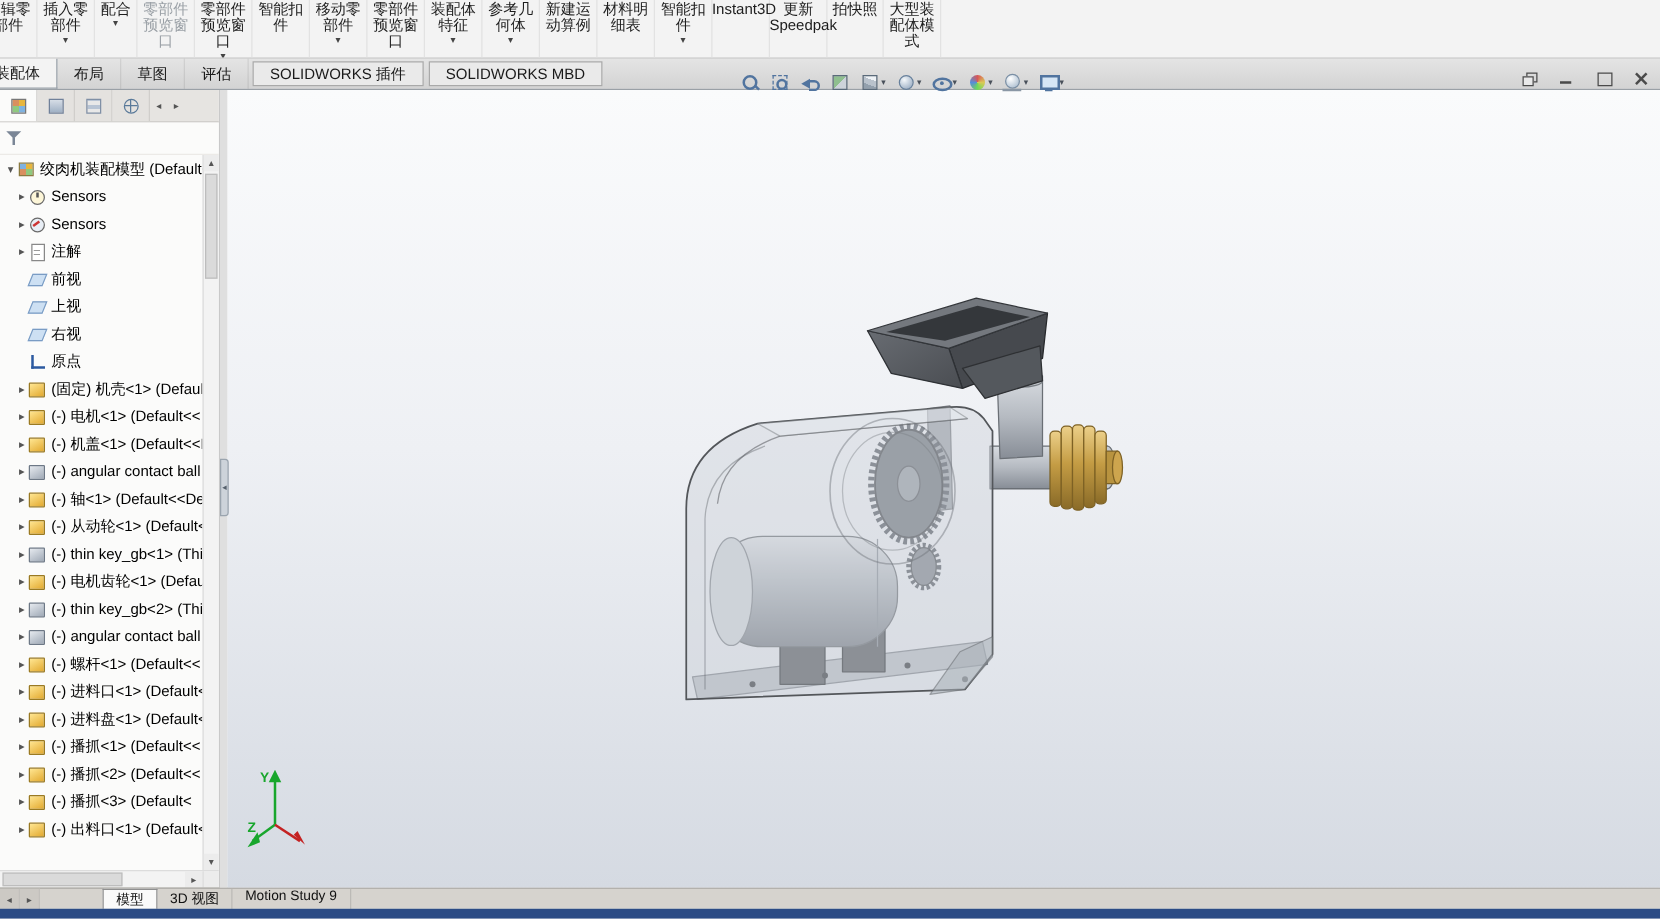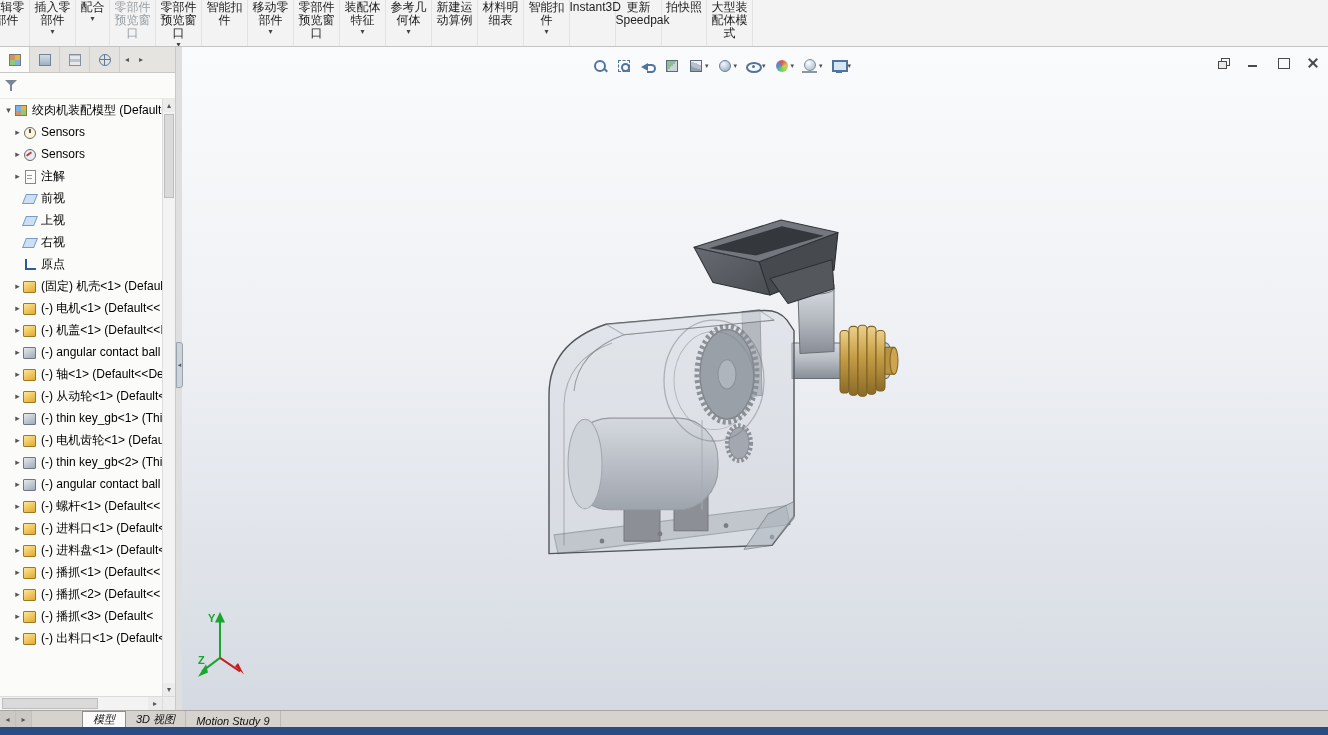--- a/index.html
+++ b/index.html
@@ -118,21 +118,21 @@
   .i-win-restore::after { content:""; position:absolute; left:3px; top:6px; width:7px; height:6px; border:1px solid #4a4a4a; background:#e9e9e9; }
   .i-win-min::before { content:""; position:absolute; left:3px; bottom:4px; width:9px; height:2px; background:#4a4a4a; }
   .i-win-max::before { content:""; position:absolute; left:3px; top:3px; width:10px; height:9px; border:1px solid #4a4a4a; }
   .i-win-close::before { content:""; position:absolute; left:2px; top:7px; width:12px; height:2px; background:#4a4a4a; transform:rotate(45deg); }
   .i-win-close::after { content:""; position:absolute; left:2px; top:7px; width:12px; height:2px; background:#4a4a4a; transform:rotate(-45deg); }
 
   
   .bottombar { height:17px; background:#d6d3ce; border-top:1px solid #a8a6a2; display:flex; align-items:stretch; }
   .bnav { width:16px; display:flex; align-items:center; justify-content:center; font-size:8px; color:#555; border-right:1px solid #c2c0bc; background:#ccc9c4; }
   .btabs { display:flex; margin-left:50px; }
-  .btab { padding:0 10px; font-size:11px; display:flex; align-items:flex-end; color:#111; border-right:1px solid #bcbab6;font-style:italic; }
+  .btab { padding:0 10px; font-size:11px; display:flex; align-items:flex-start; color:#111; border-right:1px solid #bcbab6; }
   .btab.active { background:#fafafa; border:1px solid #8f8f8f; border-bottom:none; }
   .statusbar { height:8px; background:#2b4b85; }
 </style>
 </head>
 <body>
 
 <div class="app">
 
   <div class="ribbon">
     <div class="ribbon-inner">
@@ -201,20 +201,43 @@
           <span class="lbl">拍快照</span>
 
         </div>
         <div class="rbtn">
           <span class="lbl">大型装配体模式</span>
 
         </div>
       </div>
   </div>
 
+  <div class="tabrow">
+    <div class="tabs-inner">
+
+    <div class="cmd-tab active">
+          <span>装配体</span>
+        </div>
+        <div class="cmd-tab">
+          <span>布局</span>
+        </div>
+        <div class="cmd-tab">
+          <span>草图</span>
+        </div>
+        <div class="cmd-tab">
+          <span>评估</span>
+        </div>
+        <div class="cmd-tab">
+          <span>SOLIDWORKS 插件</span>
+        </div>
+        <div class="cmd-tab">
+          <span>SOLIDWORKS MBD</span>
+        </div>
+      </div>
+  </div>
 
   <div class="main">
     <div class="left-panel">
       <div class="ptabs-row">
         <div class="ptabs">
 
         <div class="ptab active">
               <span class="pticon i-ptab-feature"></span>
             </div>
             <div class="ptab">

